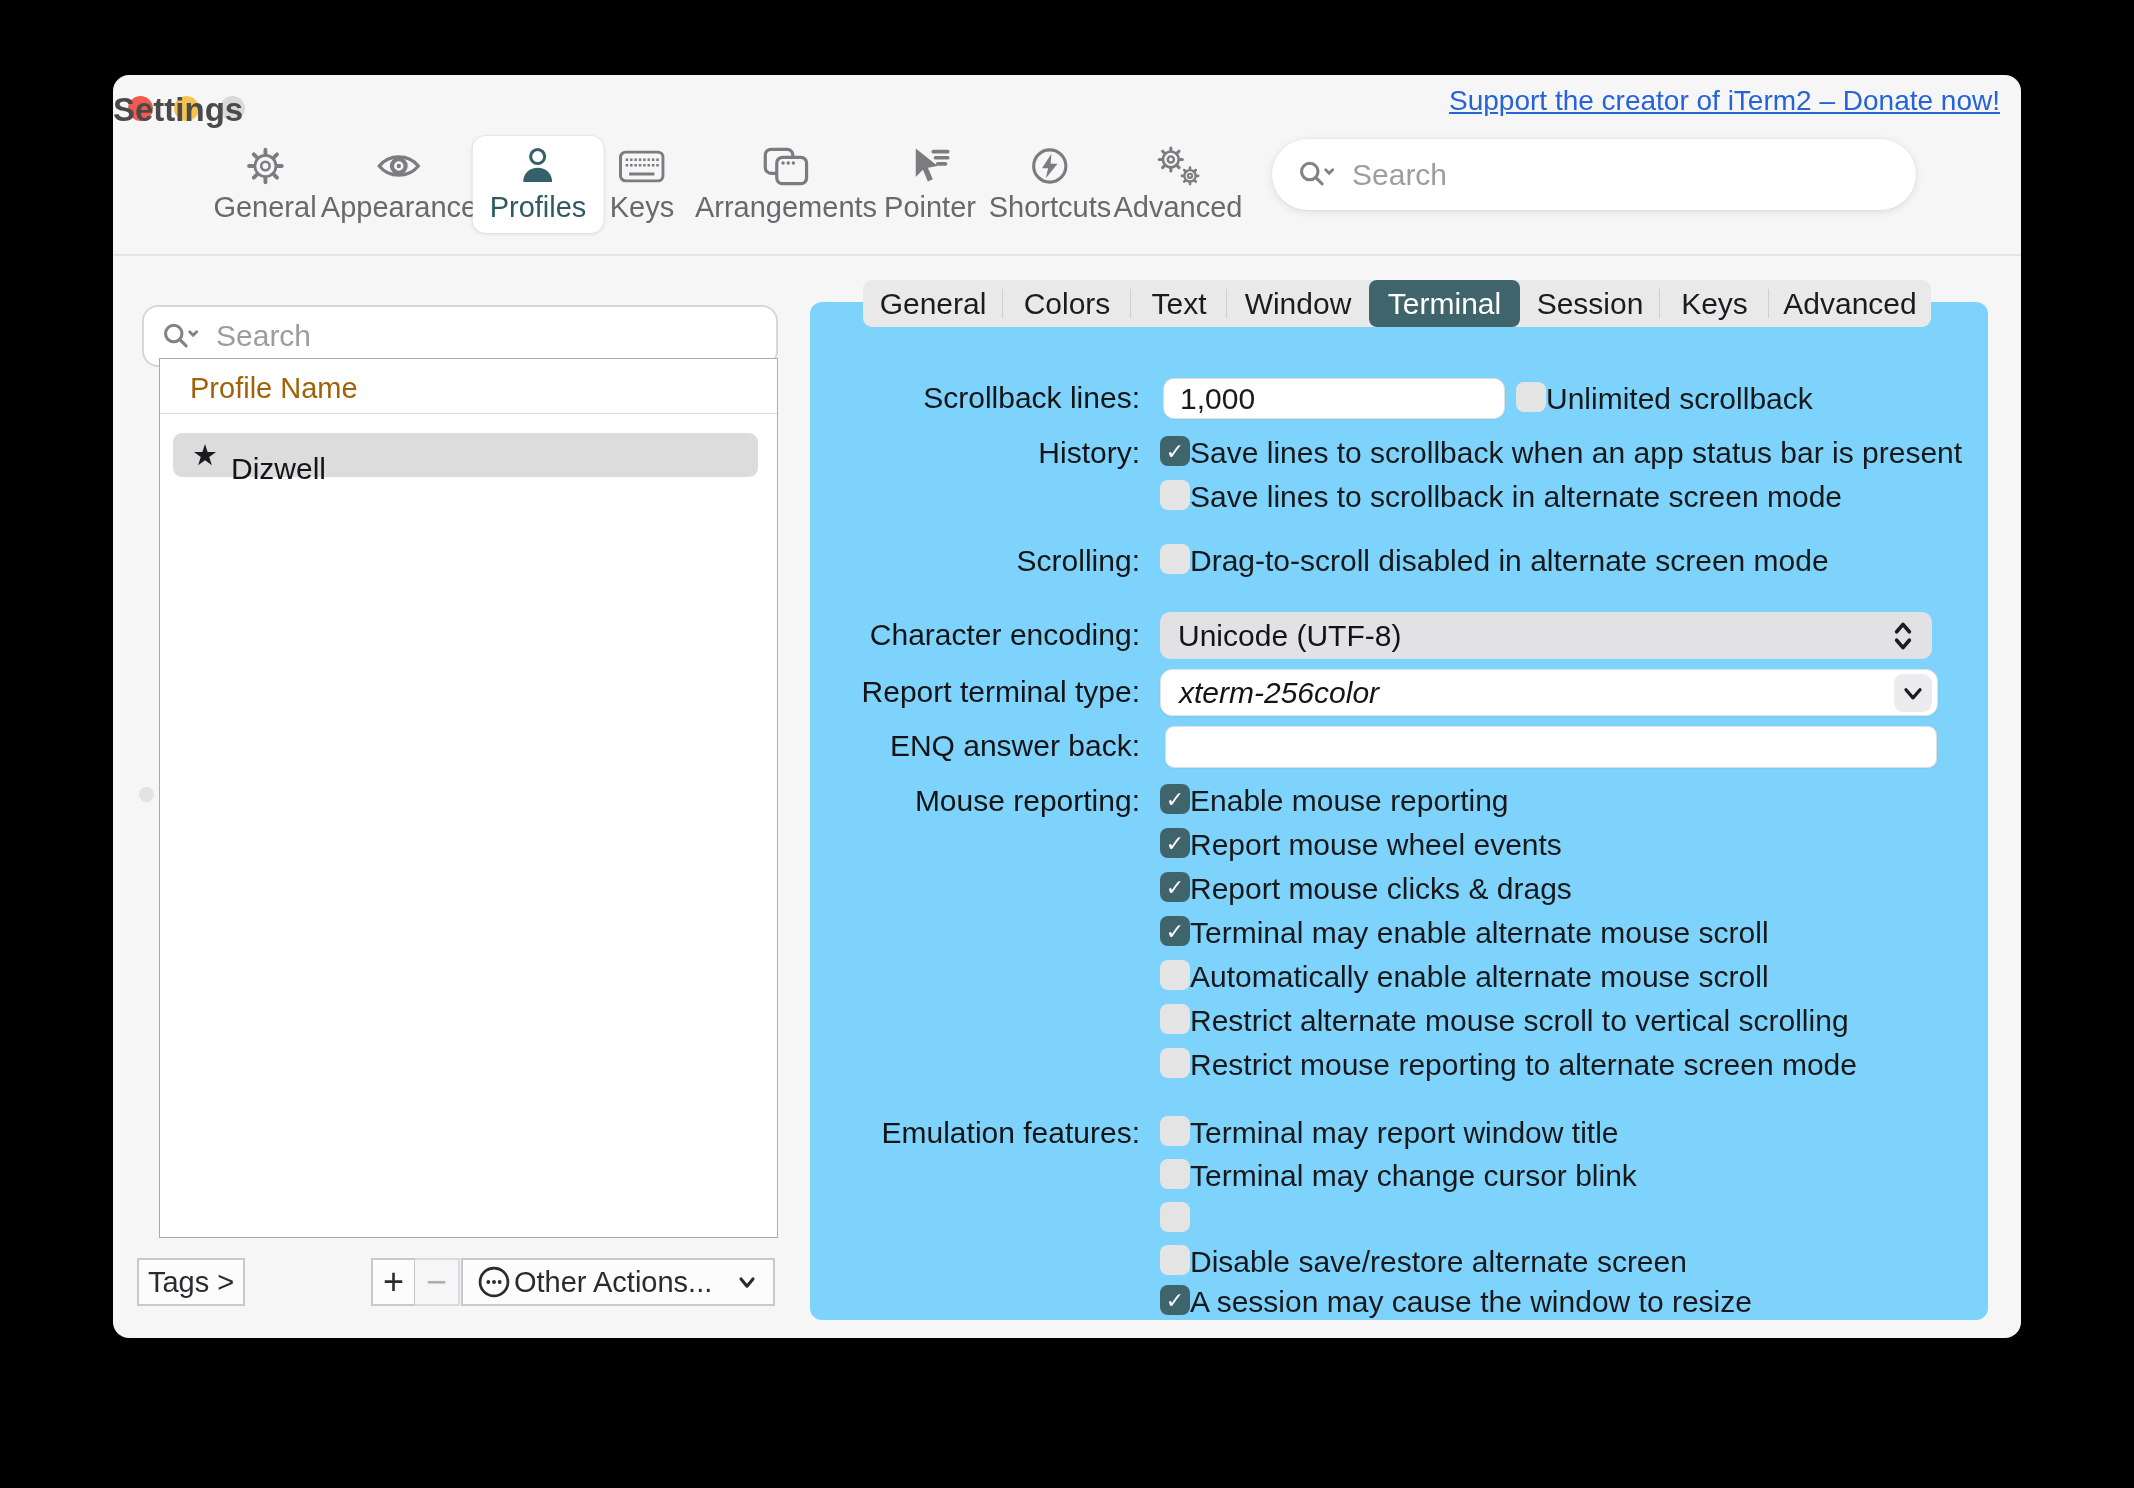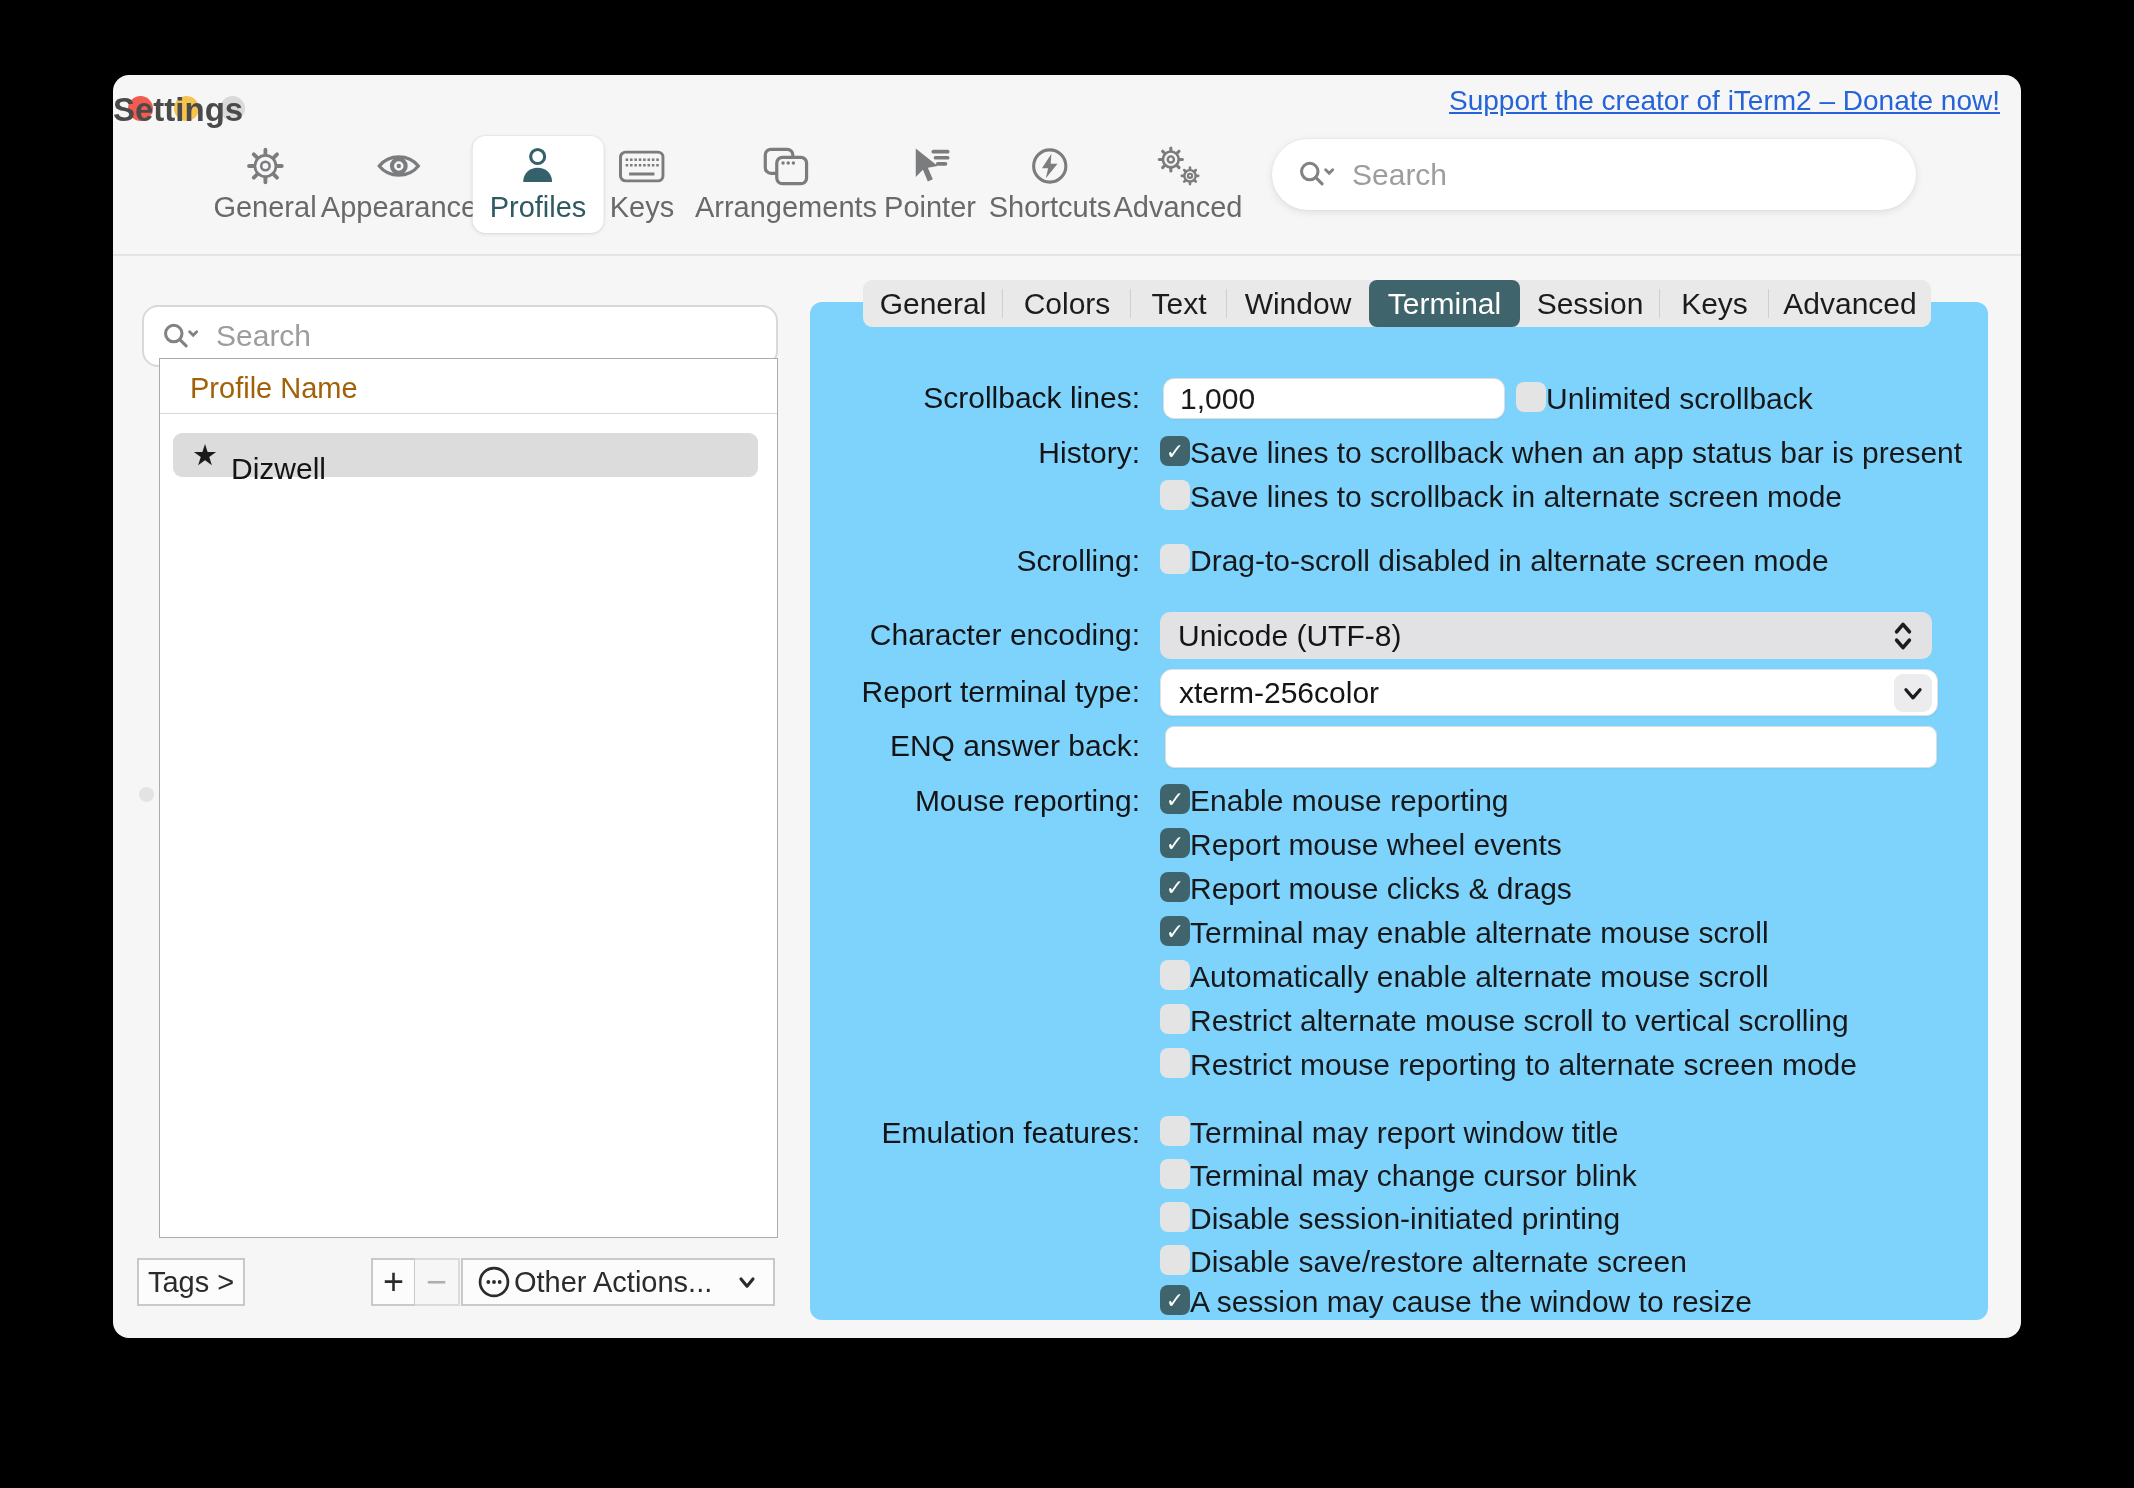--- a/index.html
+++ b/index.html
@@ -61,21 +61,21 @@
   .opt{position:absolute;display:flex;align-items:flex-start;gap:0;height:34px;cursor:default;}
   .cb{width:30px;height:30px;border-radius:8px;background:#e4e4e5;flex:0 0 auto;display:flex;align-items:center;justify-content:center;}
   .cb.checked{background:#40646b;}
   .cb.checked::after{content:"✓";color:#fff;font-size:22px;font-weight:bold;font-family:"DejaVu Sans",sans-serif;}
   .opt-label{font-size:30px;color:#18181a;white-space:nowrap;}
   .popup{position:absolute;background:#e2e2e4;border-radius:10px;display:flex;align-items:center;box-sizing:border-box;
          padding:0 16px 0 18px;cursor:default;}
   .popup .popup-value{font-size:30px;color:#141416;flex:1;}
   .combo{position:absolute;background:#fff;border:1px solid #e2e2e3;border-radius:12px;box-sizing:border-box;
          display:flex;align-items:center;padding:0 5px 0 18px;box-shadow:0 1px 3px rgba(0,0,0,.05);cursor:default;}
-  .combo .combo-value{font-size:30px;color:#141416;flex:1;}
+  .combo .combo-value{font-size:30px;color:#141416;flex:1;font-style:italic;}
   .combo-btn{width:38px;height:38px;border-radius:9px;background:#ececee;display:flex;align-items:center;justify-content:center;}
   svg{display:block;}
 </style>
 </head>
 <body>
 
 <div class="window">
 
   <div class="traffic t-close"></div>
   <div class="traffic t-min"></div>
@@ -378,21 +378,20 @@
     <div class="opt" style="left:350px;top:814px">
       <span class="cb"></span>
       <span class="opt-label">Terminal may report window title</span>
     </div>
     <div class="opt" style="left:350px;top:857px">
       <span class="cb"></span>
       <span class="opt-label">Terminal may change cursor blink</span>
     </div>
     <div class="opt" style="left:350px;top:900px">
       <span class="cb"></span>
-      <span class="opt-label">Disable session-initiated printing</span>
     </div>
     <div class="opt" style="left:350px;top:943px">
       <span class="cb"></span>
       <span class="opt-label">Disable save/restore alternate screen</span>
     </div>
     <div class="opt" style="left:350px;top:983px">
       <span class="cb checked"></span>
       <span class="opt-label">A session may cause the window to resize</span>
     </div>
 

